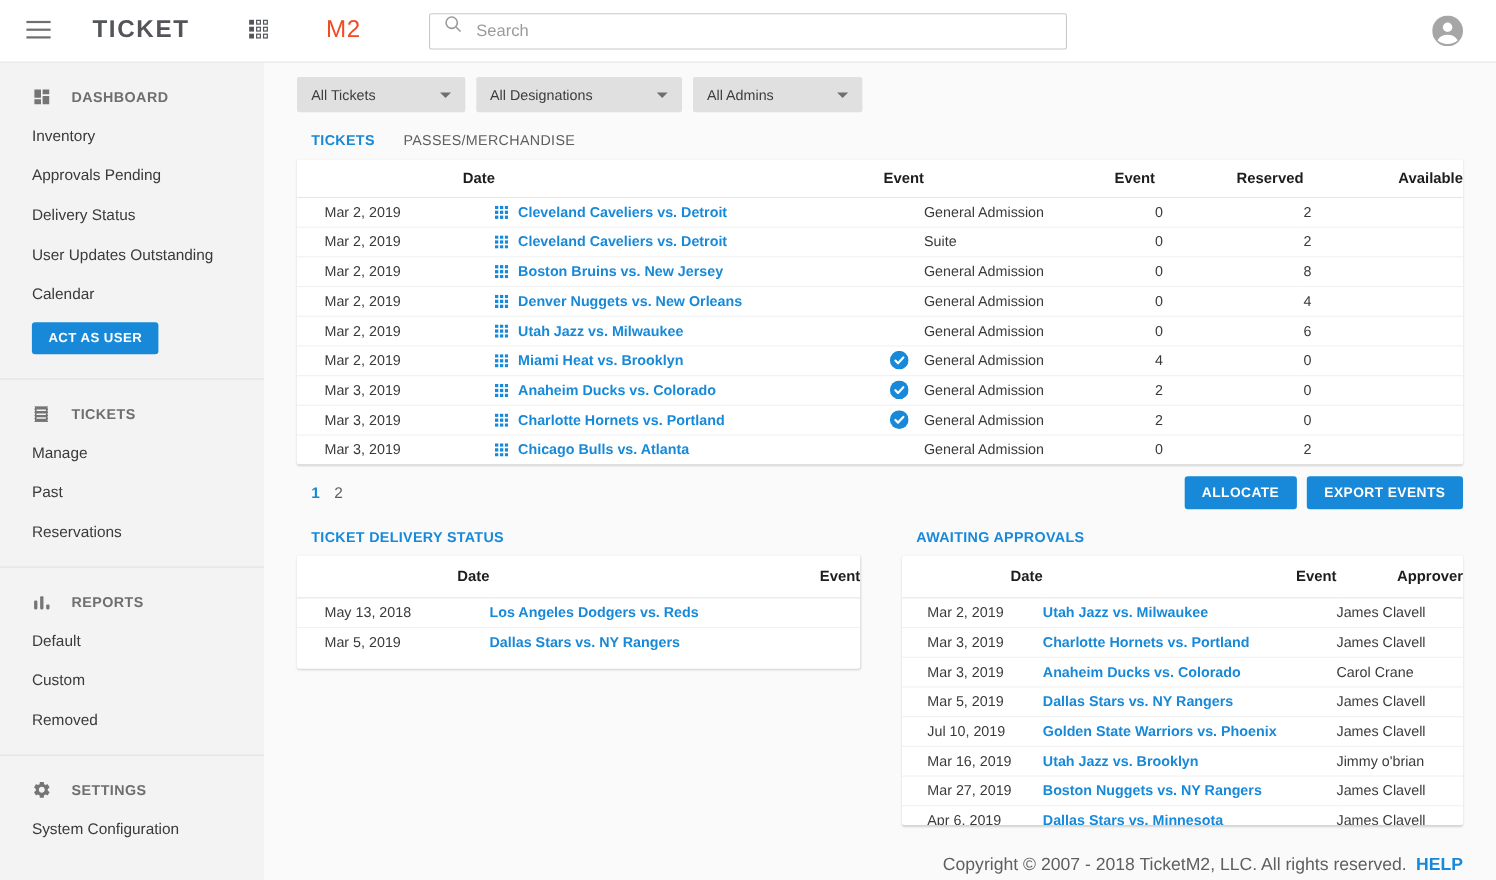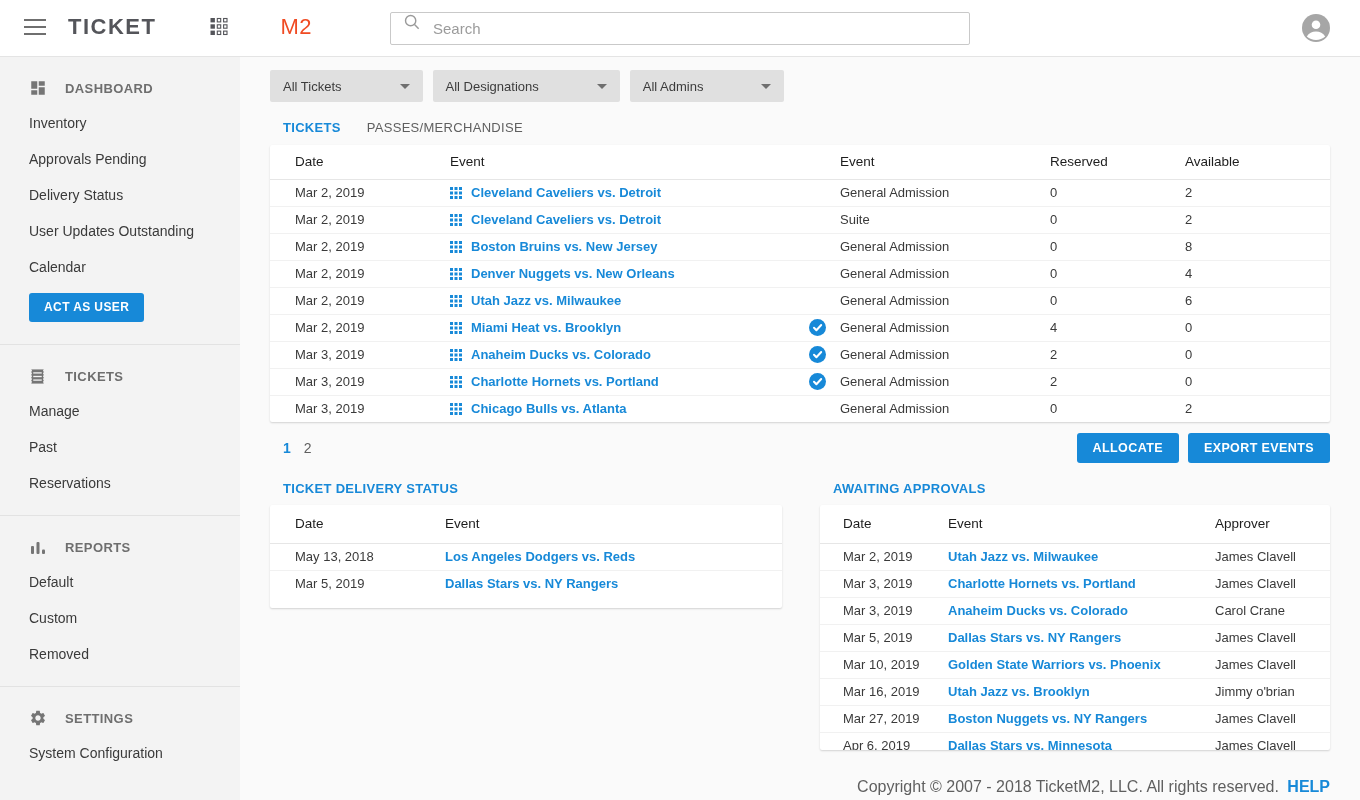--- a/index.html
+++ b/index.html
@@ -4,21 +4,21 @@
 <style>
   * { margin:0; padding:0; box-sizing:border-box; }
   html,body { width:1360px; height:800px; overflow:hidden; }
   body { font-family:"Liberation Sans", sans-serif; background:#fafafa; color:#3a3a3a; }
 
   
   .topbar { position:fixed; top:0; left:0; width:1360px; height:57px; background:#fff;
             border-bottom:1px solid #e4e4e4; z-index:20; }
   .hamburger { position:absolute; left:24px; top:19px; width:22px; height:18px; cursor:pointer; }
   .hamburger span { display:block; width:22px; height:2px; background:#6f6f6f; margin-bottom:5px; }
-  .logo { position:absolute; left:68px; top:13px; display:flex; align-items:center;gap:48px; }
+  .logo { position:absolute; left:84px; top:13px; display:flex; align-items:center;gap:48px; }
   .logo-ticket { font-size:22px; font-weight:bold; color:#54555a; letter-spacing:1.5px; }
   .logo-grid { margin:4px 3px 0 6px; }
   .logo-m2 { font-size:22px; font-weight:normal; color:#f04b23; letter-spacing:0.5px; }
   .searchbox { position:absolute; left:390px; top:12px; width:580px; height:33px;
                border:1px solid #c9c9c9; border-radius:2px; background:#fff;
                display:flex; padding-left:12px; }
   .searchbox svg { flex:0 0 auto; }
   .searchbox input { border:none; outline:none; flex:1; margin-left:12px; font-size:15px;
                      color:#333; font-family:"Liberation Sans", sans-serif; background:transparent; }
   .searchbox input::placeholder { color:#9b9b9b; }
@@ -46,21 +46,21 @@
            border-top:5px solid #6f6f6f; margin-left:14px; }
   .tabs { margin-top:18px; display:flex; gap:26px; padding-left:13px; }
   .tab { font-size:13px; letter-spacing:0.3px; cursor:pointer; }
   .tab-active { color:#1789d8; font-weight:bold; }
   .tab-inactive { color:#5f5f5f; }
 
   .card { background:#fff; box-shadow:0 1px 2px rgba(0,0,0,0.16); border-radius:2px; }
   .main-card { margin-top:10px; }
 
   table { width:100%; border-collapse:collapse; font-size:13px; }
-  th { text-align:left; font-weight:normal; color:#1d1d1d; height:34px; font-size:13.5px; }
+  th { text-align:right; font-weight:bold; color:#1d1d1d; height:34px; font-size:13.5px; }
   td { height:27px; color:#3a3a3a; border-top:1px solid #f1f1f1; }
   thead th { border-bottom:1px solid #e6e6e6; }
   tbody tr:first-child td { border-top:none; }
   .pad-first { padding-left:25px; }
   .evt-wrap { display:flex; align-items:center; }
   .grid-ic { display:flex; margin-right:9px; }
   .evt-link { color:#1789d8; font-weight:bold; text-decoration:none; cursor:pointer; }
   .badge { display:flex; margin-left:auto; margin-right:14px; }
 
   .pager-row { margin-top:11px; display:flex; align-items:center; }
@@ -564,21 +564,21 @@
               <td style="padding-left:23px">Mar 3, 2019</td>
               <td><a class="evt-link">Anaheim Ducks vs. Colorado</a></td>
               <td>Carol Crane</td>
             </tr>
             <tr>
               <td style="padding-left:23px">Mar 5, 2019</td>
               <td><a class="evt-link">Dallas Stars vs. NY Rangers</a></td>
               <td>James Clavell</td>
             </tr>
             <tr>
-              <td style="padding-left:23px">Mar 10, 2019</td>
+              <td style="padding-left:23px">Jul 10, 2019</td>
               <td><a class="evt-link">Golden State Warriors vs. Phoenix</a></td>
               <td>James Clavell</td>
             </tr>
             <tr>
               <td style="padding-left:23px">Mar 16, 2019</td>
               <td><a class="evt-link">Utah Jazz vs. Brooklyn</a></td>
               <td>Jimmy o'brian</td>
             </tr>
             <tr>
               <td style="padding-left:23px">Mar 27, 2019</td>

